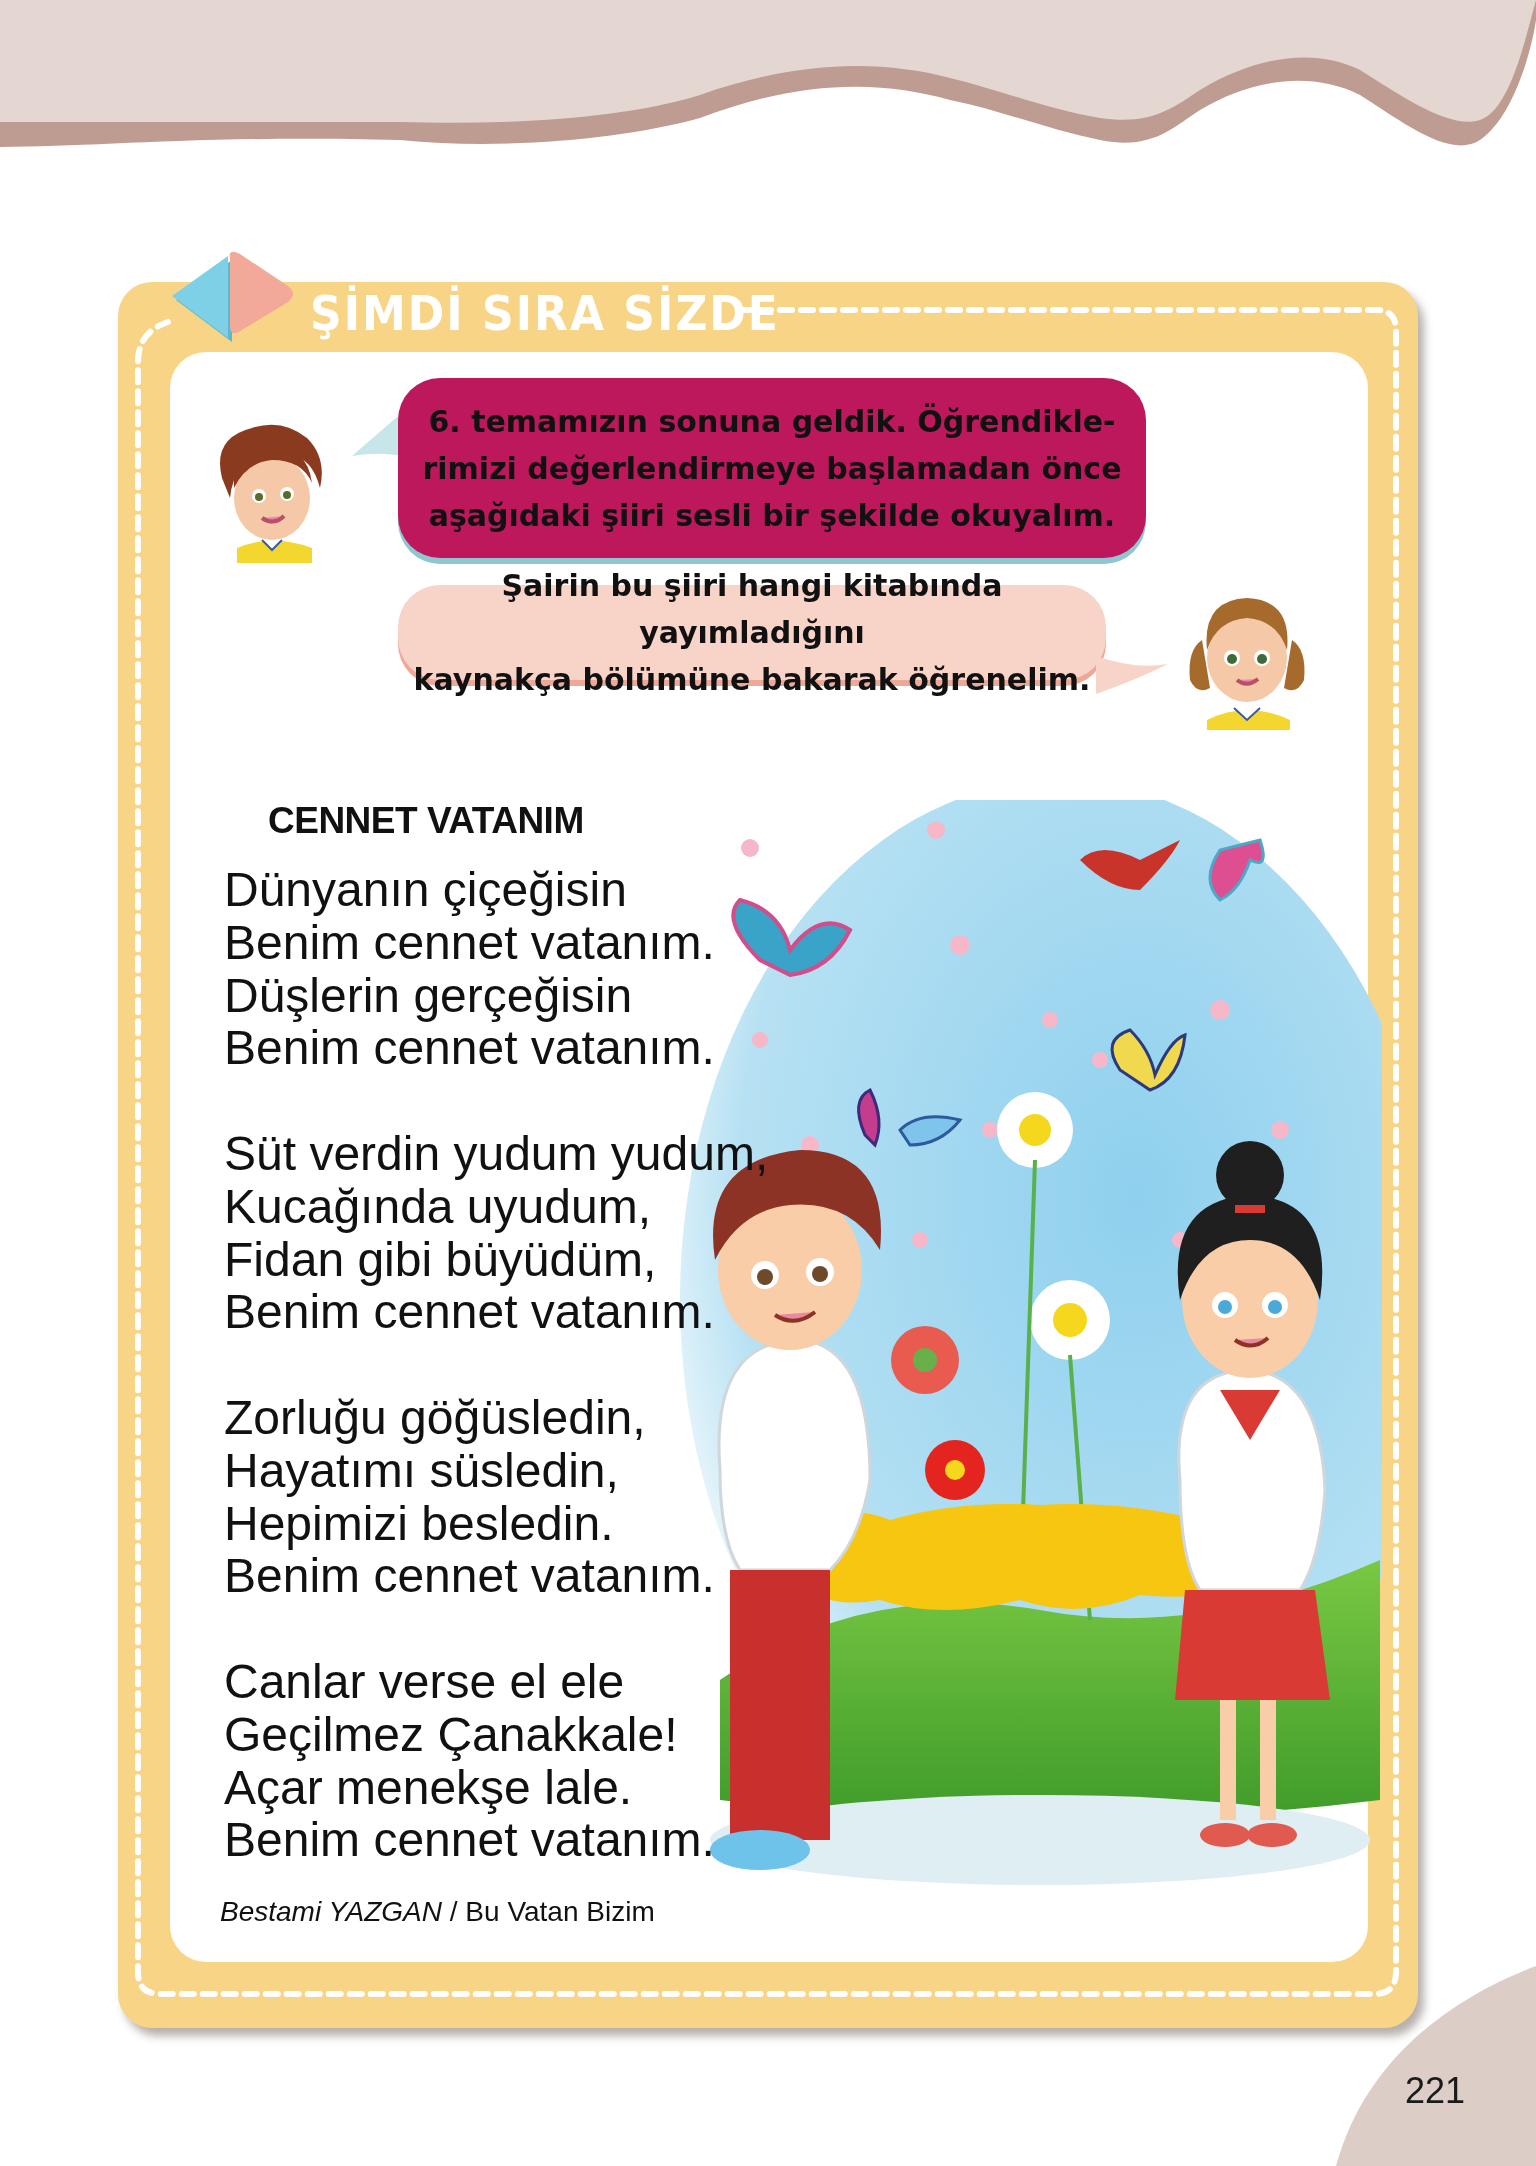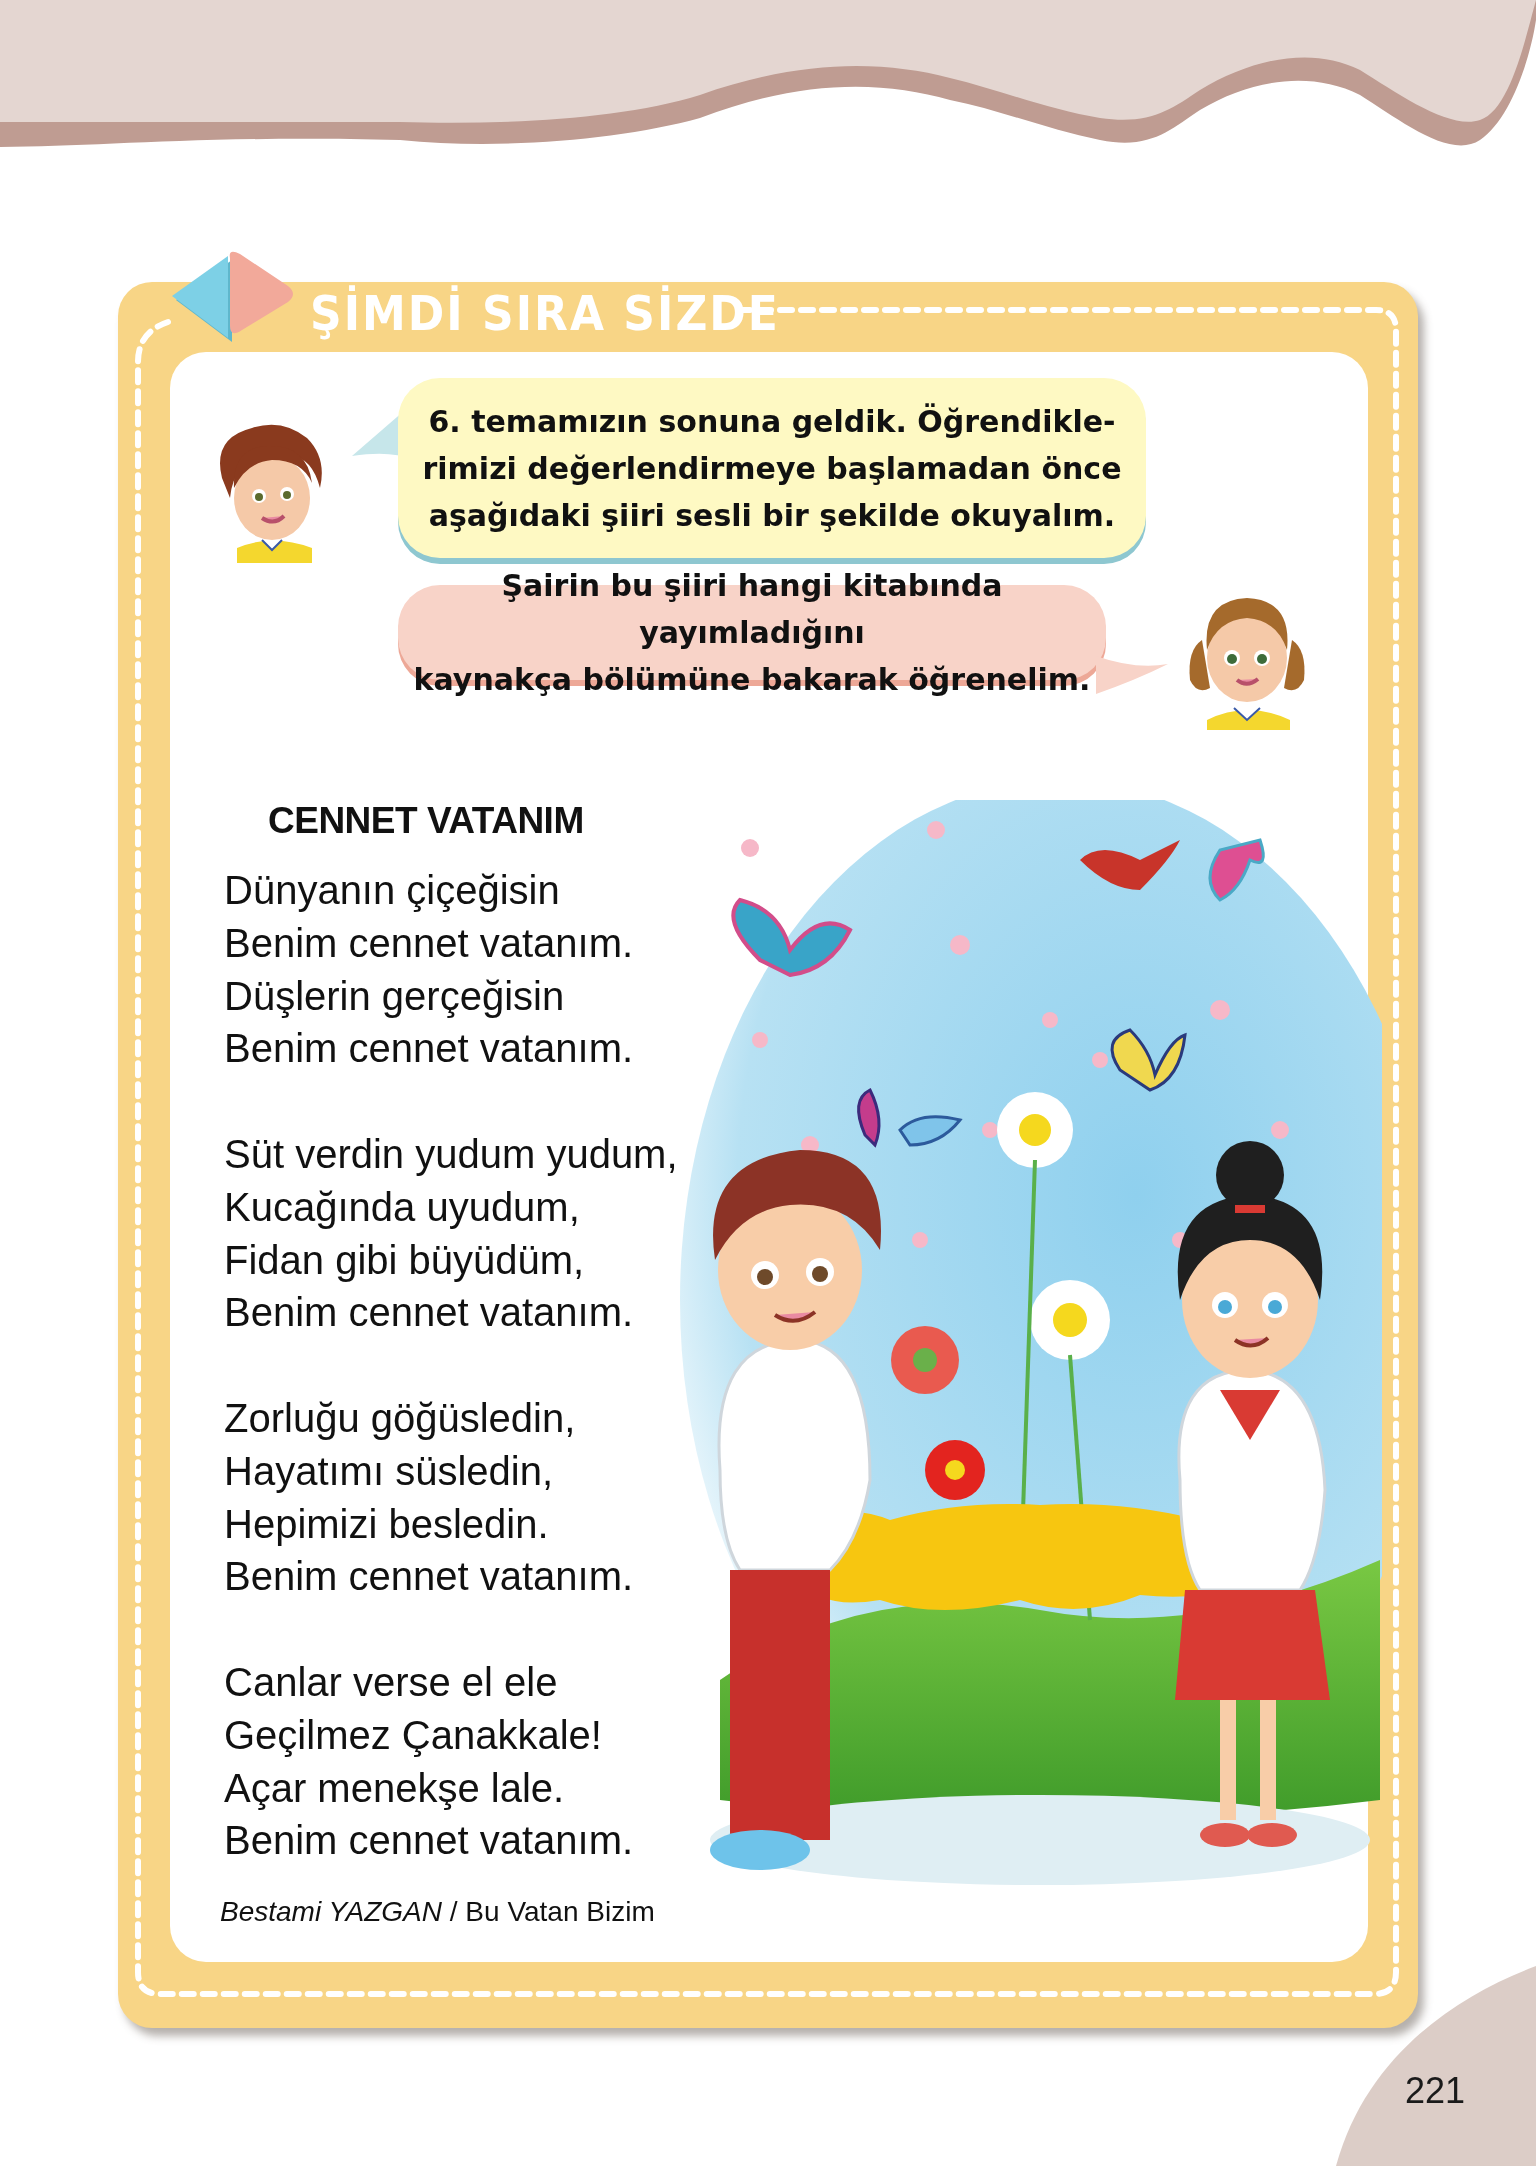--- a/index.html
+++ b/index.html
@@ -42,39 +42,39 @@
 
   
   .bubble {
     position: absolute; border-radius: 42px;
     font-family: "DejaVu Sans", sans-serif; font-size: 30px; font-weight: 600;
     line-height: 47px; text-align: center; color: #111;
     display: flex; flex-direction: column; justify-content: center; align-items: center;
   }
   .bubble-blue {
     left: 398px; top: 378px; width: 748px; height: 180px;
-    background: #fef9c3; box-shadow: 0 6px 0 #8ec7d0;
+    background: #be185d; box-shadow: 0 6px 0 #8ec7d0;
   }
   .bubble-pink {
     left: 398px; top: 585px; width: 708px; height: 95px;
     background: #f8d3c8; box-shadow: 0 6px 0 #eda897;
   }
   .tail { position: absolute; }
   .tail-blue { left: 352px; top: 400px; width: 60px; height: 70px; }
   .tail-pink { left: 1096px; top: 650px; width: 72px; height: 50px; }
 
   
   .poem-title {
     position: absolute; left: 268px; top: 800px;
     font-family: "Liberation Sans", sans-serif; font-weight: bold;
     font-size: 37px; color: #111; letter-spacing: -0.5px;
   }
   .poem {
     position: absolute; left: 224px; top: 864px; width: 520px;
-    font-family: "Liberation Sans", sans-serif; font-size: 40px; line-height: 52.8px; color: #111;
+    font-family: "Liberation Sans", sans-serif; font-size: 48px; line-height: 52.8px; color: #111;
   }
   .stanza { margin-bottom: 52.8px; }
   .stanza:last-child { margin-bottom: 0; }
   .poem-line { display: block; white-space: nowrap; }
   .attribution {
     position: absolute; left: 220px; top: 1896px;
     font-family: "Liberation Sans", sans-serif; font-size: 28px; color: #111; white-space: nowrap;
   }
   .attribution .author { font-style: italic; }
 

